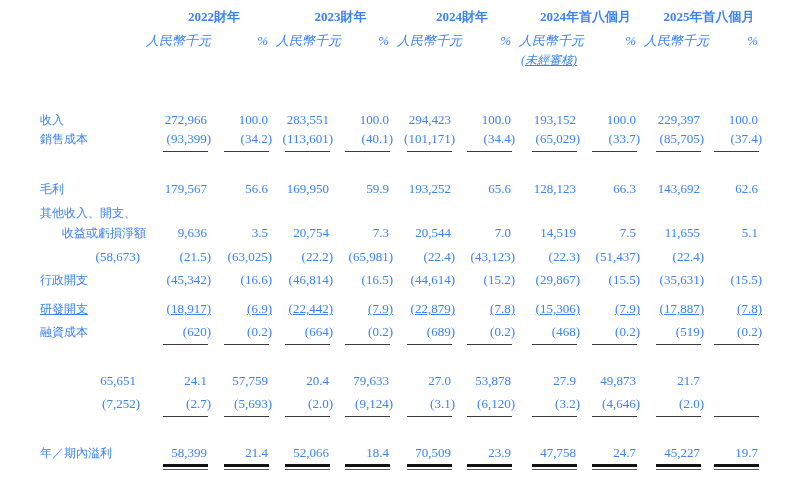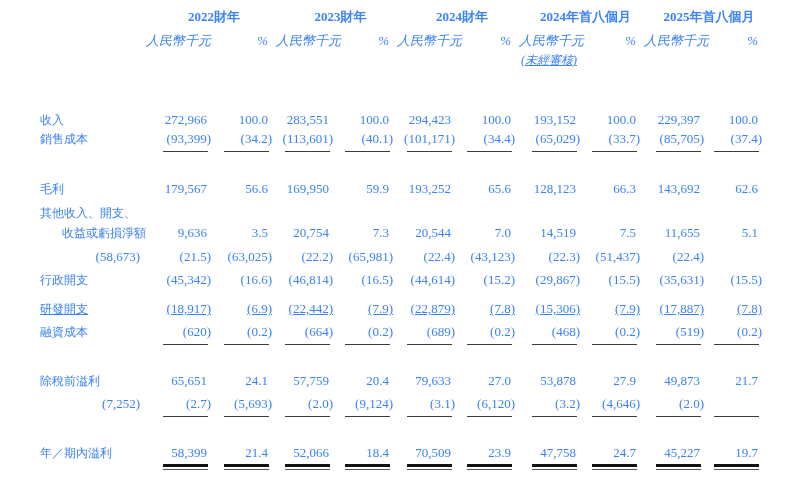--- a/index.html
+++ b/index.html
@@ -259,21 +259,20 @@
           <div class="rule-s"></div>
         </span>
         <span>
           <div class="rule-s"></div>
         </span>
         <span>
           <div class="rule-s"></div>
         </span>
       </div>
       <div class="grid-row data-row" data-row="profit-before-tax">
-        <span class="label">除稅前溢利</span>
         <span class="cell pos">65,651</span>
         <span class="cell pos">24.1</span>
         <span class="cell pos">57,759</span>
         <span class="cell pos">20.4</span>
         <span class="cell pos">79,633</span>
         <span class="cell pos">27.0</span>
         <span class="cell pos">53,878</span>
         <span class="cell pos">27.9</span>
         <span class="cell pos">49,873</span>
         <span class="cell pos">21.7</span>

